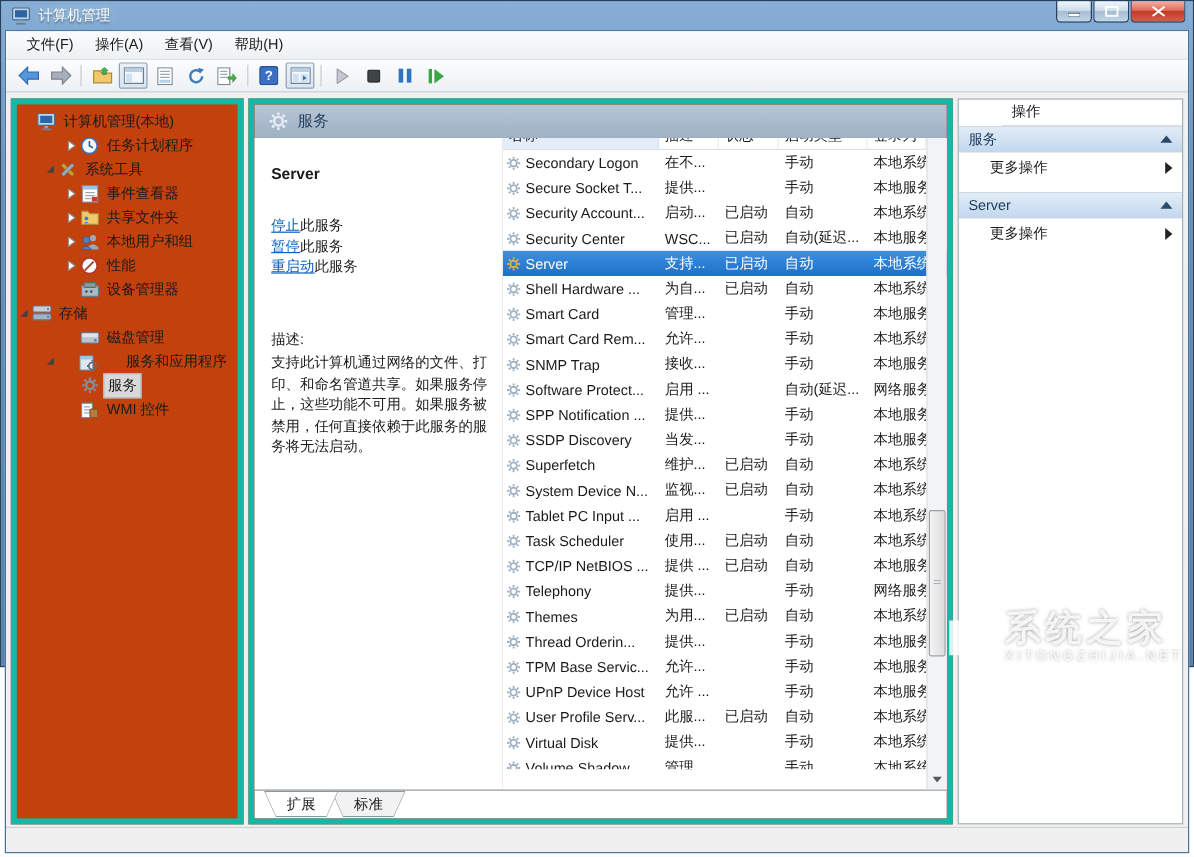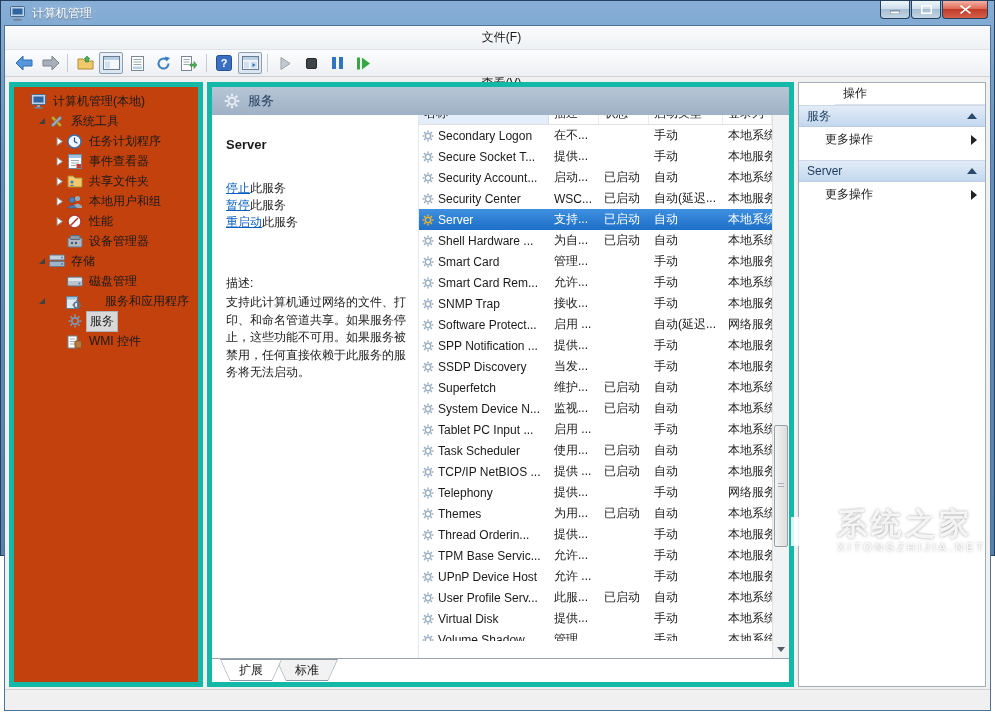--- a/index.html
+++ b/index.html
@@ -10,21 +10,21 @@
 
   
   .titlebar { height: 24px; display: flex; align-items: center; padding-left: 6px; position: relative; }
   .titlebar .title-text { color: #fff; margin-left: 6px; text-shadow: 0 0 8px #bcd9f2, 0 1px 2px rgba(0,0,0,.55); }
   .win-controls { position: absolute; right: 3px; top: 0; display: flex; }
   .wc-btn { width: 30px; height: 18px; border: 1px solid #25415d; border-top: none; display: flex; align-items: center; justify-content: center; background: linear-gradient(#eef6fc, #cfdeeb 45%, #a7bed2 50%, #c2d6e6); border-radius: 0 0 4px 4px; margin-left: 1px; cursor: pointer; }
   .wc-btn.close { width: 46px; background: linear-gradient(#f5b0a4, #e06b57 45%, #c03b28 50%, #d4614a); }
 
   
   .content { background: #f0f0f0; border: 1px solid #4d729b; height: 686px; display: flex; flex-direction: column; }
-  .menubar { height: 24px; background: linear-gradient(#fafbfc,#eef1f4); display: flex; align-items: center; padding-left: 8px; border-bottom: 1px solid #dfe3e8; flex-direction: column; }
+  .menubar { height: 24px; background: linear-gradient(#fafbfc,#eef1f4); display: flex; align-items: flex-end; padding-left: 8px; border-bottom: 1px solid #dfe3e8; }
   .menu-item { padding: 3px 9px; cursor: default; }
   .toolbar { height: 27px; background: linear-gradient(#fcfdfe,#edf0f3); display: flex; align-items: center; padding-left: 6px; border-bottom: 1px solid #ccd2d8; }
   .tb-btn { width: 24px; height: 22px; display: flex; align-items: center; justify-content: center; margin: 0 1px; border: 1px solid transparent; border-radius: 2px; cursor: pointer; }
   .tb-btn.pressed { border-color: #8fa0b1; background: linear-gradient(#e9f0f8,#d8e4f0); }
   .tb-sep { width: 1px; height: 18px; background: #c6ccd2; margin: 0 4px; }
 
   
   .main { flex: 1; display: flex; gap: 4px; padding: 5px 4px 2px 4px; overflow: hidden; }
   .panel { background: #c2410c; border: 5px solid #14b8a6; }
 
@@ -251,47 +251,47 @@
             <span class="tree-ico">
               <svg width="16" height="15" viewBox="0 0 16 15">
                 <rect x="0.5" y="0.5" width="14" height="10" rx="1" fill="#bcd4ea" stroke="#4a6b8c"></rect>
                 <rect x="2.5" y="2.5" width="10" height="6" fill="#2f64a0"></rect>
                 <rect x="6" y="11" width="3" height="2" fill="#8fa3b8"></rect>
                 <rect x="3.5" y="13" width="8" height="1.6" fill="#6e8296"></rect>
               </svg>
             </span>
             <span class="tree-label">计算机管理(本地)</span>
           </div>
+          <div class="tree-item" style="padding-left: 40px;">
+            <span class="tree-exp">
+              <svg width="8" height="9">
+                <path d="M1 0.5 L6.5 4.5 L1 8.5 Z" fill="#fff" stroke="#8f8f8f"></path>
+              </svg>
+            </span>
+            <span class="tree-ico">
+              <svg width="15" height="15" viewBox="0 0 15 15">
+                <circle cx="7.5" cy="7.5" r="6.5" fill="#f4f8fc" stroke="#3a72b4" stroke-width="1.4"></circle>
+                <path d="M7.5 3.5 V7.5 L10.5 9.2" stroke="#2d5a8e" stroke-width="1.3" fill="none"></path>
+              </svg>
+            </span>
+            <span class="tree-label">任务计划程序</span>
+          </div>
           <div class="tree-item" style="padding-left: 22px;">
             <span class="tree-exp">
               <svg width="8" height="8">
                 <path d="M7 1 L7 7 L1 7 Z" fill="#404040"></path>
               </svg>
             </span>
             <span class="tree-ico">
               <svg width="15" height="15" viewBox="0 0 15 15">
                 <rect x="1" y="6" width="13" height="3" rx="1.2" transform="rotate(45 7.5 7.5)" fill="#c9a227" stroke="#8d6e14" stroke-width="0.6"></rect>
                 <rect x="1" y="6" width="13" height="3" rx="1.2" transform="rotate(-45 7.5 7.5)" fill="#9aa7b4" stroke="#62707e" stroke-width="0.6"></rect>
               </svg>
             </span>
             <span class="tree-label">系统工具</span>
-          </div>
-          <div class="tree-item" style="padding-left: 40px;">
-            <span class="tree-exp">
-              <svg width="8" height="9">
-                <path d="M1 0.5 L6.5 4.5 L1 8.5 Z" fill="#fff" stroke="#8f8f8f"></path>
-              </svg>
-            </span>
-            <span class="tree-ico">
-              <svg width="15" height="15" viewBox="0 0 15 15">
-                <circle cx="7.5" cy="7.5" r="6.5" fill="#f4f8fc" stroke="#3a72b4" stroke-width="1.4"></circle>
-                <path d="M7.5 3.5 V7.5 L10.5 9.2" stroke="#2d5a8e" stroke-width="1.3" fill="none"></path>
-              </svg>
-            </span>
-            <span class="tree-label">任务计划程序</span>
           </div>
           <div class="tree-item" style="padding-left: 40px;">
             <span class="tree-exp">
               <svg width="8" height="9">
                 <path d="M1 0.5 L6.5 4.5 L1 8.5 Z" fill="#fff" stroke="#8f8f8f"></path>
               </svg>
             </span>
             <span class="tree-ico">
               <svg width="14" height="15" viewBox="0 0 14 15">
                 <rect x="0.5" y="0.5" width="13" height="14" fill="#fff" stroke="#77889a"></rect>
@@ -352,21 +352,21 @@
             <span class="tree-ico">
               <svg width="16" height="14" viewBox="0 0 16 14">
                 <rect x="1" y="4" width="14" height="9" rx="1" fill="#aeb9c4" stroke="#6b7986"></rect>
                 <rect x="3" y="1.5" width="10" height="4" rx="1" fill="#8c9aa8" stroke="#5d6b79"></rect>
                 <circle cx="5" cy="9" r="1.2" fill="#4a5a6a"></circle>
                 <circle cx="9" cy="9" r="1.2" fill="#4a5a6a"></circle>
               </svg>
             </span>
             <span class="tree-label">设备管理器</span>
           </div>
-          <div class="tree-item" style="padding-left: 22px;">
+          <div class="tree-item" style="">
             <span class="tree-exp">
               <svg width="8" height="8">
                 <path d="M7 1 L7 7 L1 7 Z" fill="#404040"></path>
               </svg>
             </span>
             <span class="tree-ico">
               <svg width="16" height="14" viewBox="0 0 16 14">
                 <rect x="0.5" y="1" width="15" height="5" rx="1" fill="#c3cfdb" stroke="#6b7986"></rect>
                 <rect x="0.5" y="7.5" width="15" height="5" rx="1" fill="#9fb4c9" stroke="#6b7986"></rect>
                 <circle cx="13" cy="3.5" r="0.9" fill="#3f7ec0"></circle>

